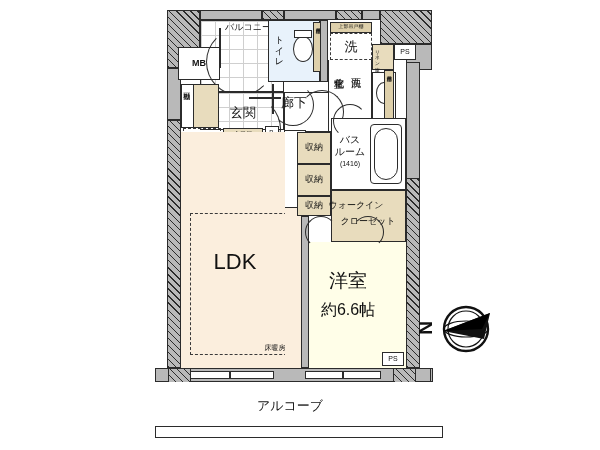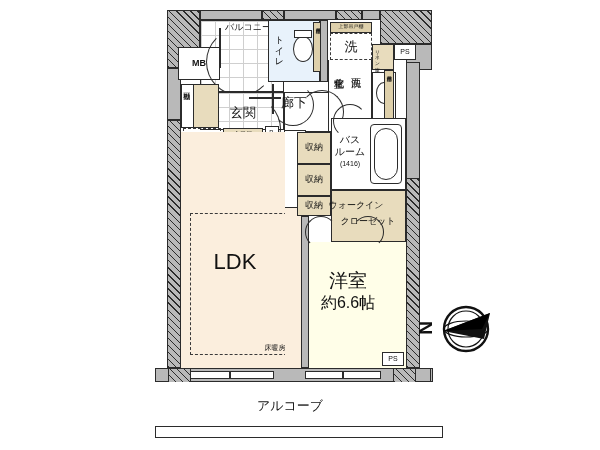--- a/index.html
+++ b/index.html
@@ -186,21 +186,21 @@
 
   <div class="door-arc" style="left:333px;top:104px;width:34px;height:34px;
               border-color:#2b2b2b;border-bottom-color:transparent;border-right-color:transparent;"></div>
 
   <div class="abs room-tan" style="left:331px;top:190px;width:75px;height:52px;"></div>
   <span class="lbl t9 c" style="left:356px;top:206px;">ウォークイン</span>
   <span class="lbl t9 c" style="left:368px;top:222px;">クローゼット</span>
 
   <div class="abs room-yo" style="left:307px;top:242px;width:99px;height:126px;border:none;"></div>
   <span class="lbl t19 c" style="left:348px;top:281px;">洋室</span>
-  <span class="lbl t16 c" style="left:348px;top:303px;">約6.6帖</span>
+  <span class="lbl t16 c" style="left:348px;top:310px;">約6.6帖</span>
 
   <div class="abs wall-thin" style="left:301px;top:216px;width:8px;height:152px;"></div>
 
   <div class="door-arc" style="left:305px;top:216px;width:32px;height:32px;
               border-color:#2b2b2b;border-bottom-color:transparent;border-right-color:transparent;"></div>
   <div class="door-arc" style="left:352px;top:216px;width:32px;height:32px;
               border-color:#2b2b2b;border-bottom-color:transparent;border-left-color:transparent;"></div>
 
   <div class="abs room-white" style="left:382px;top:352px;width:22px;height:14px;"></div>
   <span class="lbl t7 c" style="left:393px;top:359px;">PS</span>

